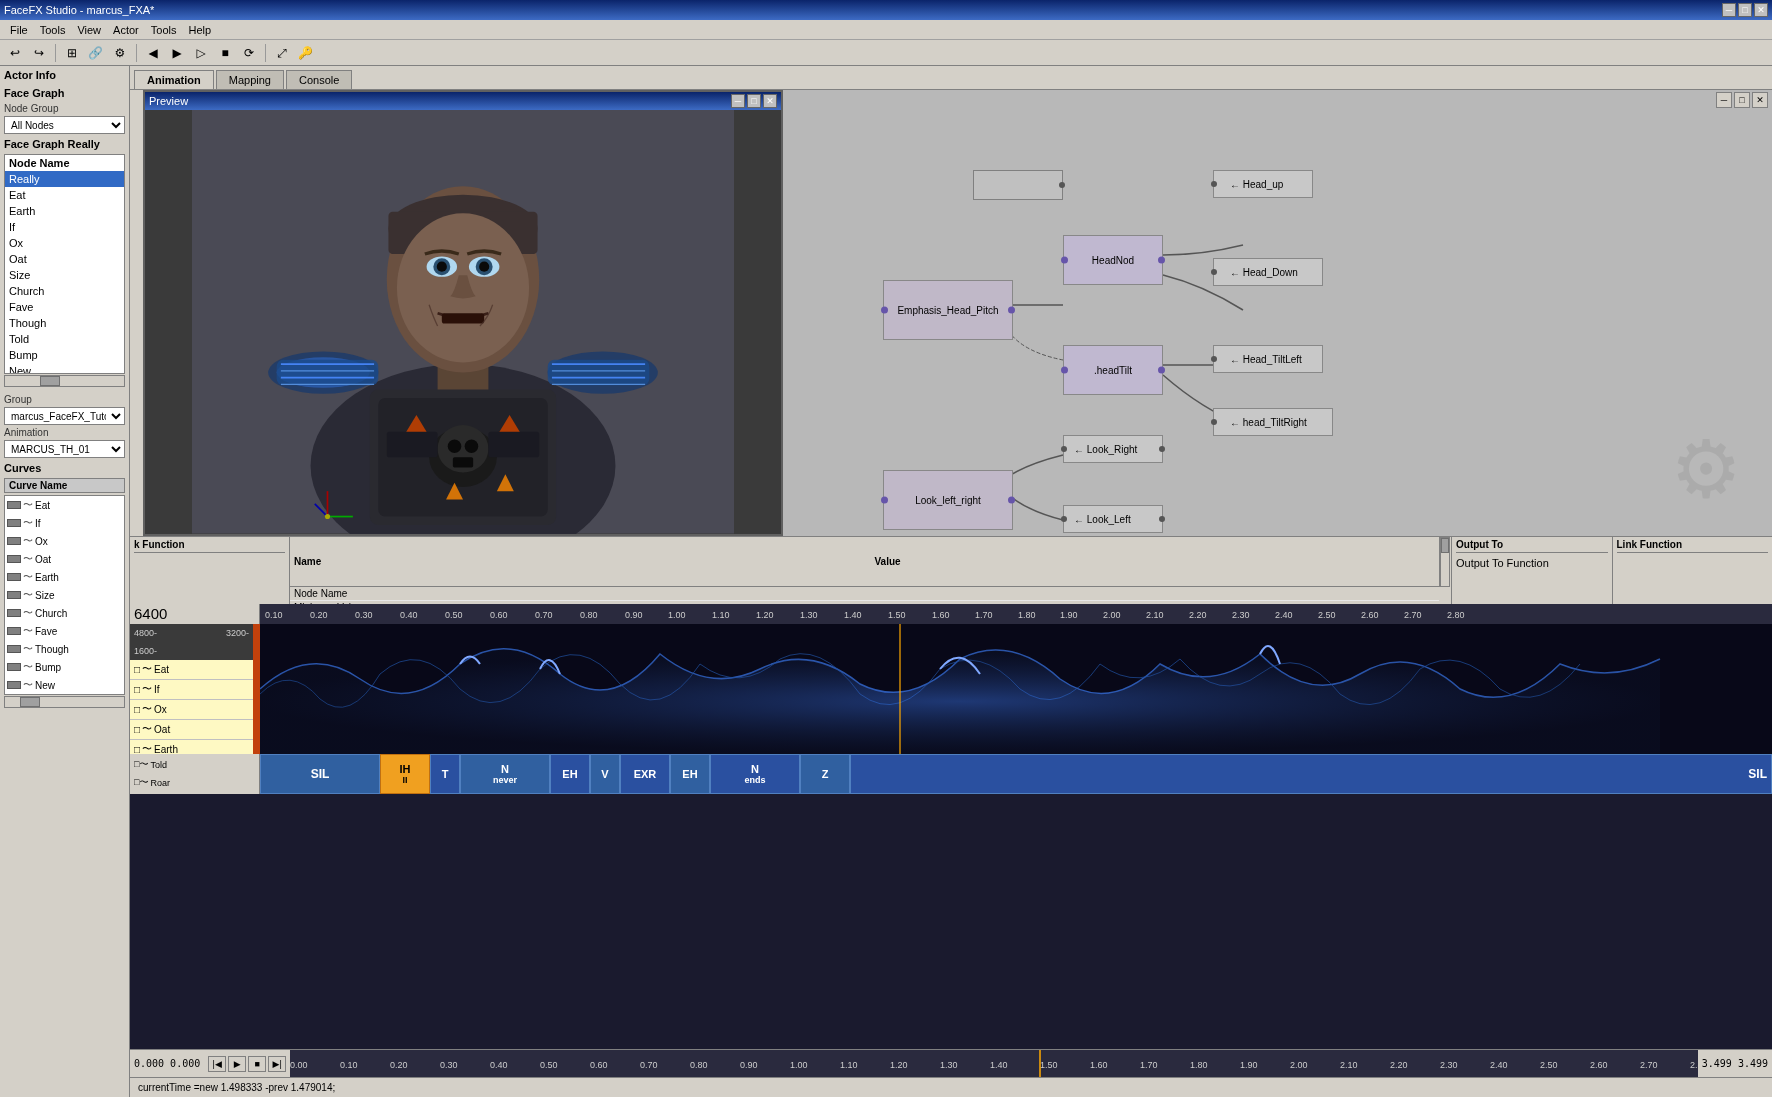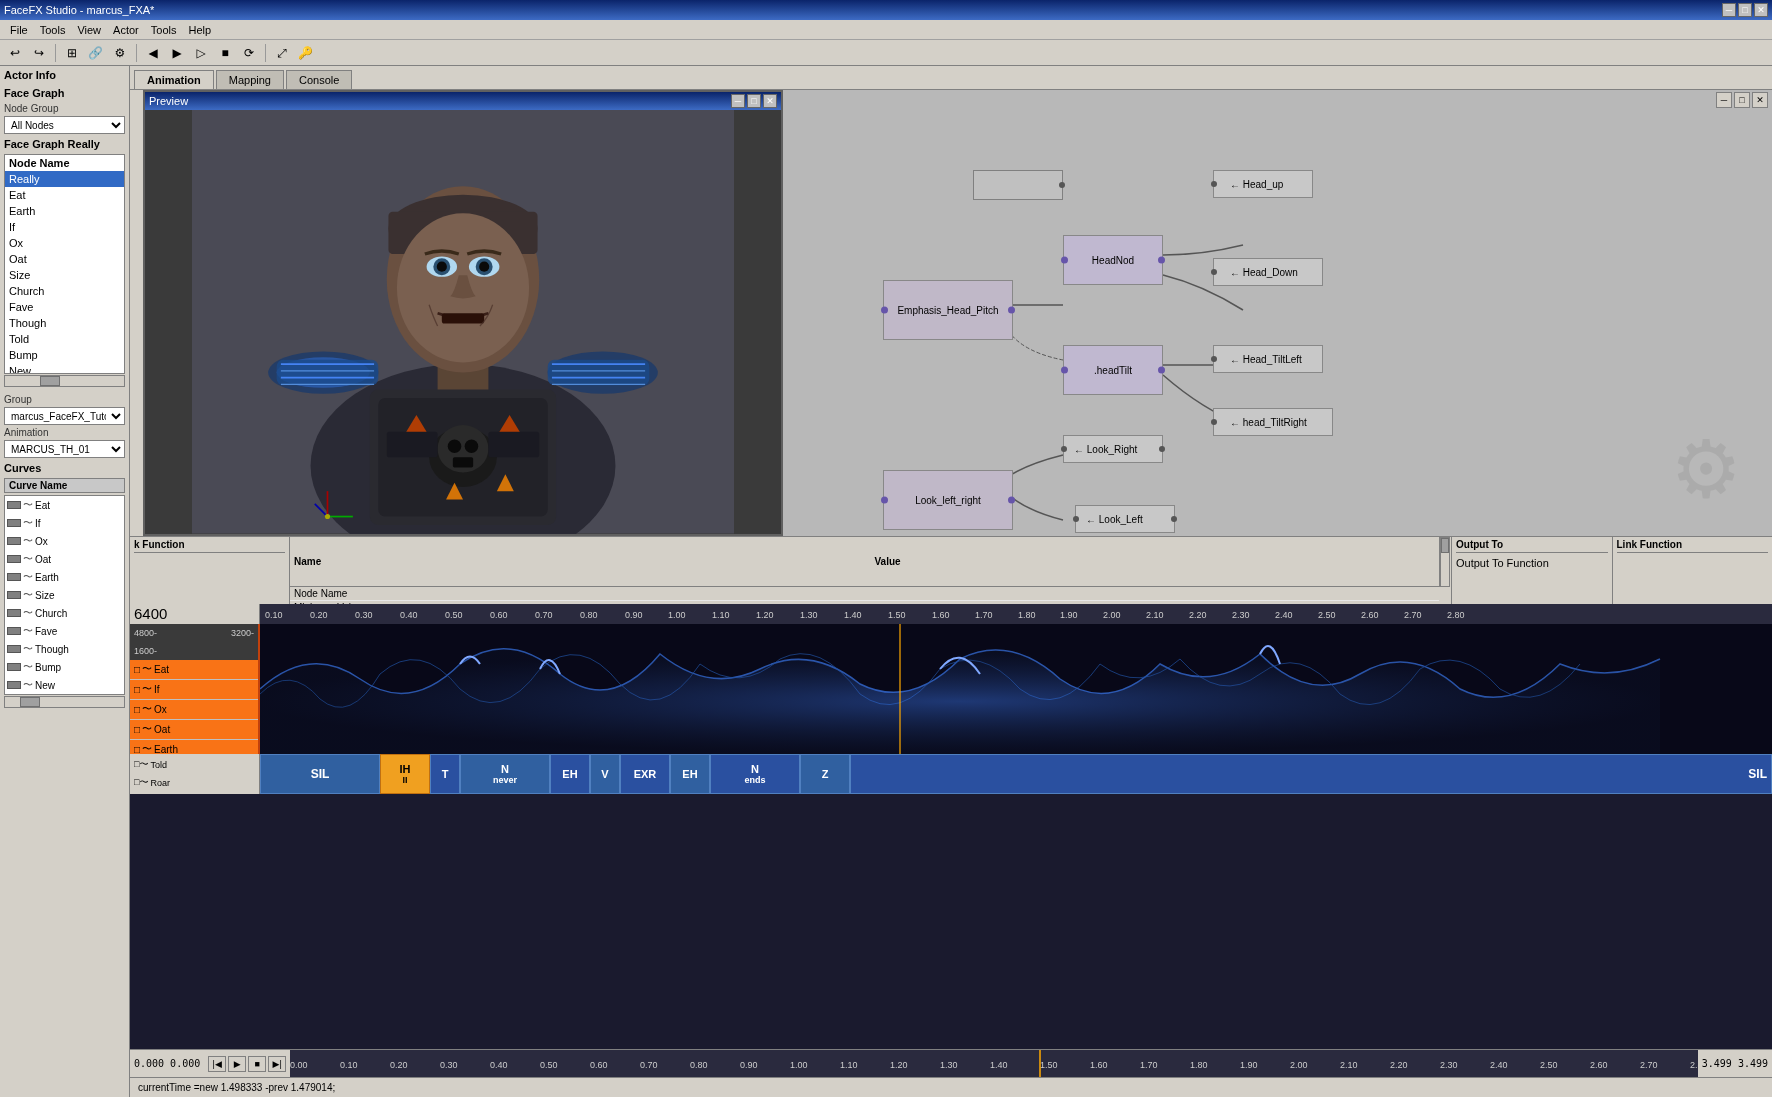--- a/index.html
+++ b/index.html
@@ -602,21 +602,21 @@
           <div style="width:6px;height:6px;background:#555;border-radius:50%;position:absolute;right:-3px;top:50%;transform:translateY(-50%);"></div>
           ← Look_Right
         </div>
 
         <div style="position:absolute;left:100px;top:380px;background:#c0b8c8;border:1px solid #888;width:130px;height:60px;display:flex;align-items:center;justify-content:center;font-size:10px;">
           <div style="width:7px;height:7px;background:#6655aa;border-radius:50%;position:absolute;left:-3px;top:50%;transform:translateY(-50%);"></div>
           <div style="width:7px;height:7px;background:#6655aa;border-radius:50%;position:absolute;right:-3px;top:50%;transform:translateY(-50%);"></div>
           Look_left_right
         </div>
 
-        <div style="position:absolute;left:292px;top:415px;background:#c8c8c8;border:1px solid #888;width:100px;height:28px;display:flex;align-items:center;font-size:10px;padding-left:10px;">
+        <div style="position:absolute;left:280px;top:415px;background:#c8c8c8;border:1px solid #888;width:100px;height:28px;display:flex;align-items:center;font-size:10px;padding-left:10px;">
           <div style="width:6px;height:6px;background:#555;border-radius:50%;position:absolute;left:-3px;top:50%;transform:translateY(-50%);"></div>
           <div style="width:6px;height:6px;background:#555;border-radius:50%;position:absolute;right:-3px;top:50%;transform:translateY(-50%);"></div>
           ← Look_Left
         </div>
 
       </div>
     </div>
 
     <div class="bottom-props" style="height:68px; border-top:1px solid #808080; display:flex;">
 
@@ -696,21 +696,21 @@
             <text x="1058" y="14" fill="#ccc" font-size="9">2.50</text>
             <text x="1101" y="14" fill="#ccc" font-size="9">2.60</text>
             <text x="1144" y="14" fill="#ccc" font-size="9">2.70</text>
             <text x="1187" y="14" fill="#ccc" font-size="9">2.80</text>
           </svg>
         </div>
       </div>
 
       <div style="display:flex; height:130px;">
 
-        <div style="width:130px; background:#f97316; border-right:2px solid #c2410c; overflow-y:auto;text-align:center;">
+        <div style="width:130px; background:#fef9c3; border-right:7px solid #c2410c; overflow-y:auto;text-align:center;">
           <div style="height:18px;background:#3a3a3a;display:flex;align-items:center;padding:0 4px;color:#ccc;font-size:9px;">
             <span>4800-</span>
             <span style="margin-left:auto;">3200-</span>
           </div>
           <div style="height:18px;background:#3a3a3a;display:flex;align-items:center;padding:0 4px;color:#ccc;font-size:9px;">1600-</div>
           <div class="track-label">
             <span style="margin-right:2px;">□</span>
             <span style="margin-right:2px;">〜</span>
             Eat
           </div>

